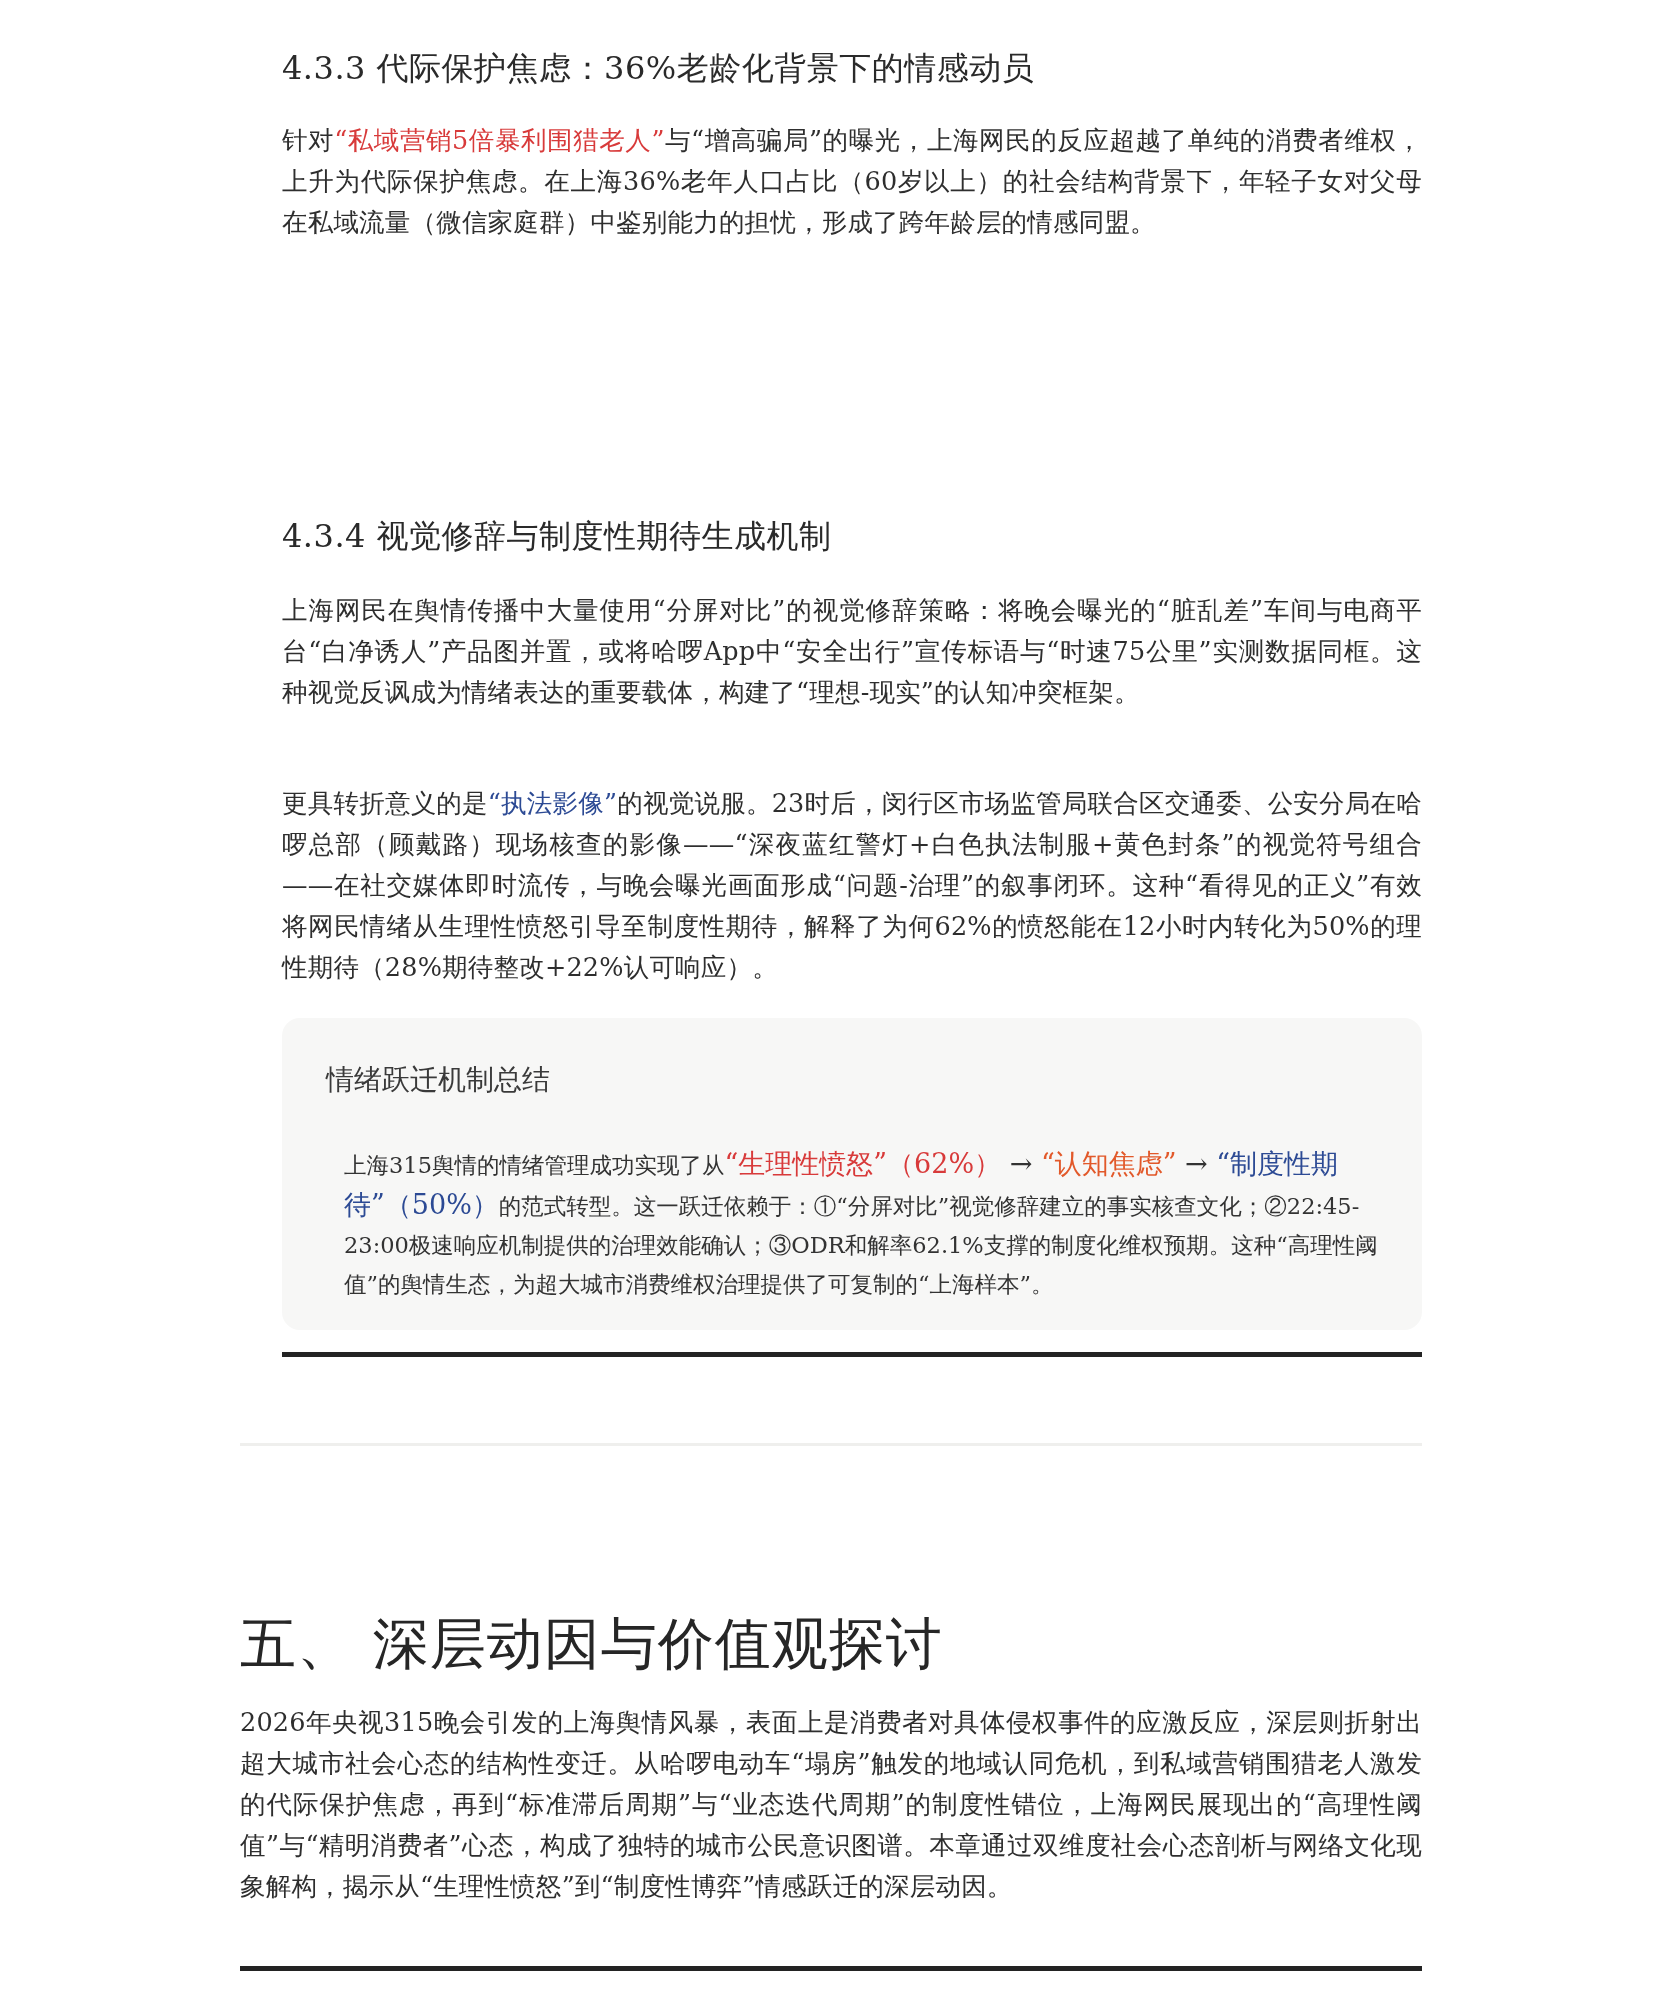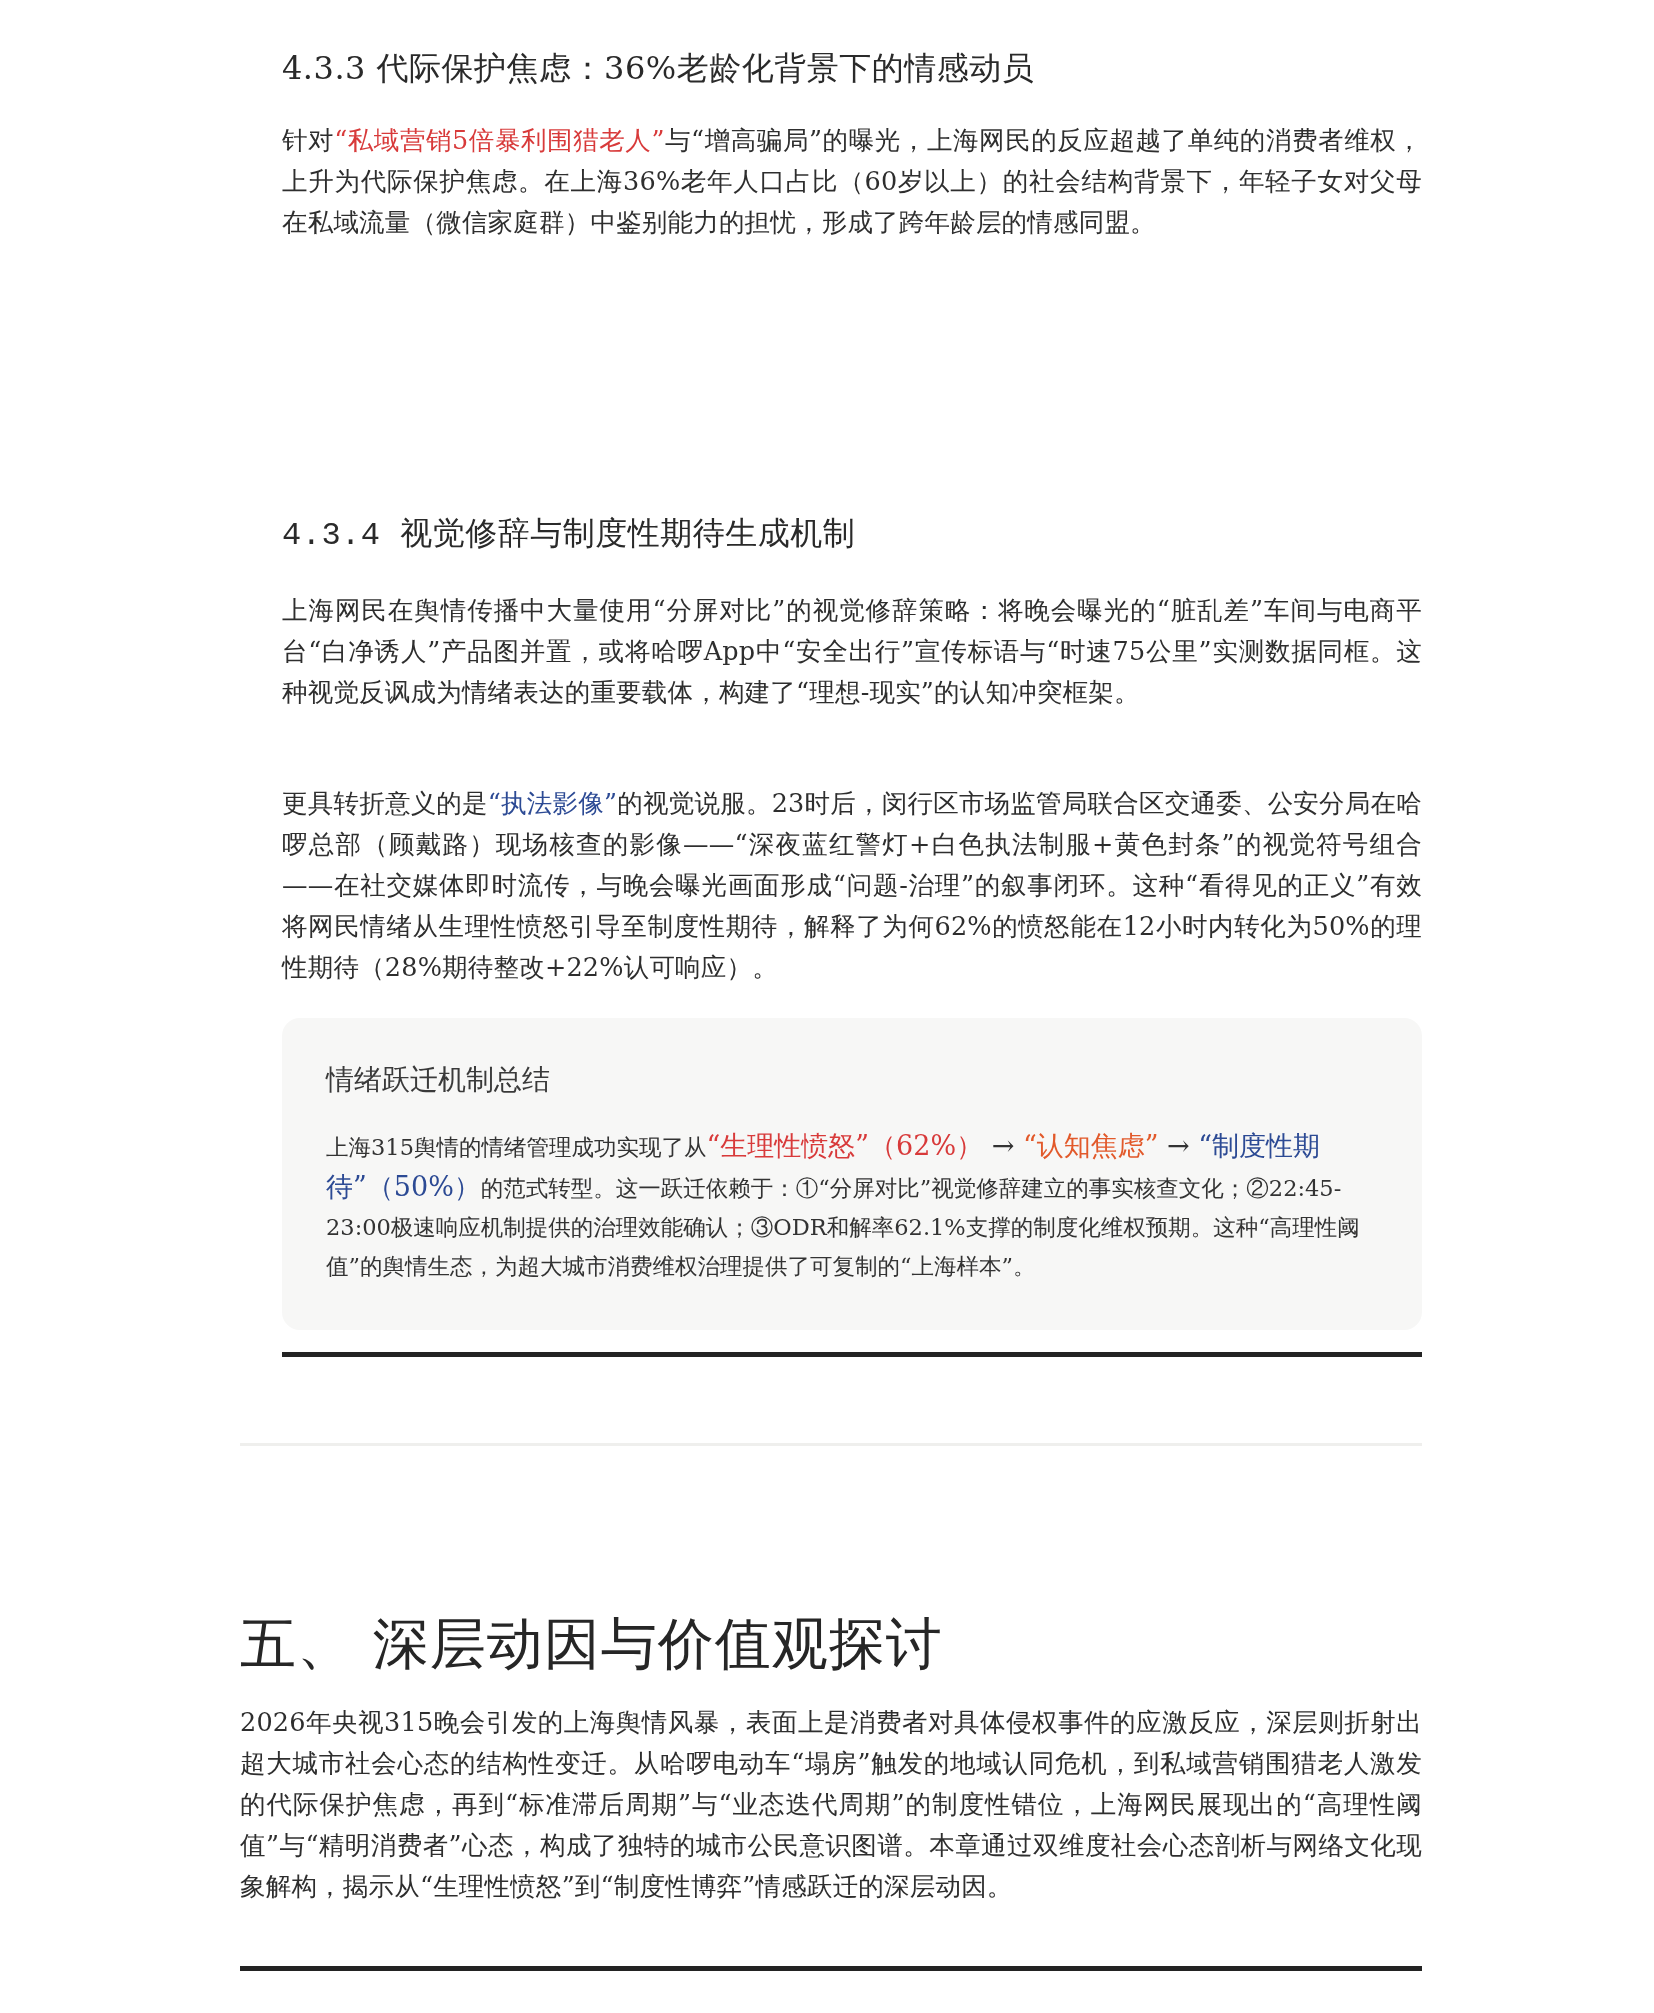--- a/index.html
+++ b/index.html
@@ -65,21 +65,21 @@
       font-weight: 400;
     }
     .callout-body {
       position: absolute;
       left: 44px;
       top: 108px;
       width: 1050px;
       font-size: 22.5px;
       line-height: 39px;
       color: #333333;
-      margin: 0;
+      margin: 18px;
     }
     .callout-body .big {
       font-size: 27px;
     }
     .rule-dark {
       position: absolute;
       left: 282px;
       width: 1140px;
       height: 5px;
       background: #232323;
@@ -116,21 +116,21 @@
 
   <div class="section" style="top:42px;">
     <h3 class="sub">4.3.3 代际保护焦虑：36%老龄化背景下的情感动员</h3>
   </div>
 
   <div class="section" style="top:120px;">
     <p class="body"><span>针对</span><span class="red">“私域营销5倍暴利围猎老人”</span><span>与“增高骗局”的曝光，上海网民的反应超越了单纯的消费者维权，上升为代际保护焦虑。在上海36%老年人口占比（60岁以上）的社会结构背景下，年轻子女对父母在私域流量（微信家庭群）中鉴别能力的担忧，形成了跨年龄层的情感同盟。</span></p>
   </div>
 
 
-  <div class="section" style="top:510px;font-family:Liberation Mono, monospace;">
+  <div class="section" style="top:510px;">
     <h3 class="sub">4.3.4 视觉修辞与制度性期待生成机制</h3>
   </div>
 
   <div class="section" style="top:590px;">
     <p class="body">上海网民在舆情传播中大量使用“分屏对比”的视觉修辞策略：将晚会曝光的“脏乱差”车间与电商平台“白净诱人”产品图并置，或将哈啰App中“安全出行”宣传标语与“时速75公里”实测数据同框。这种视觉反讽成为情绪表达的重要载体，构建了“理想-现实”的认知冲突框架。</p>
   </div>
 
   <div class="section" style="top:783px;">
     <p class="body"><span>更具转折意义的是</span><span class="blue">“执法影像”</span><span>的视觉说服。23时后，闵行区市场监管局联合区交通委、公安分局在哈啰总部（顾戴路）现场核查的影像——“深夜蓝红警灯+白色执法制服+黄色封条”的视觉符号组合——在社交媒体即时流传，与晚会曝光画面形成“问题-治理”的叙事闭环。这种“看得见的正义”有效将网民情绪从生理性愤怒引导至制度性期待，解释了为何62%的愤怒能在12小时内转化为50%的理性期待（28%期待整改+22%认可响应）。</span></p>
   </div>

